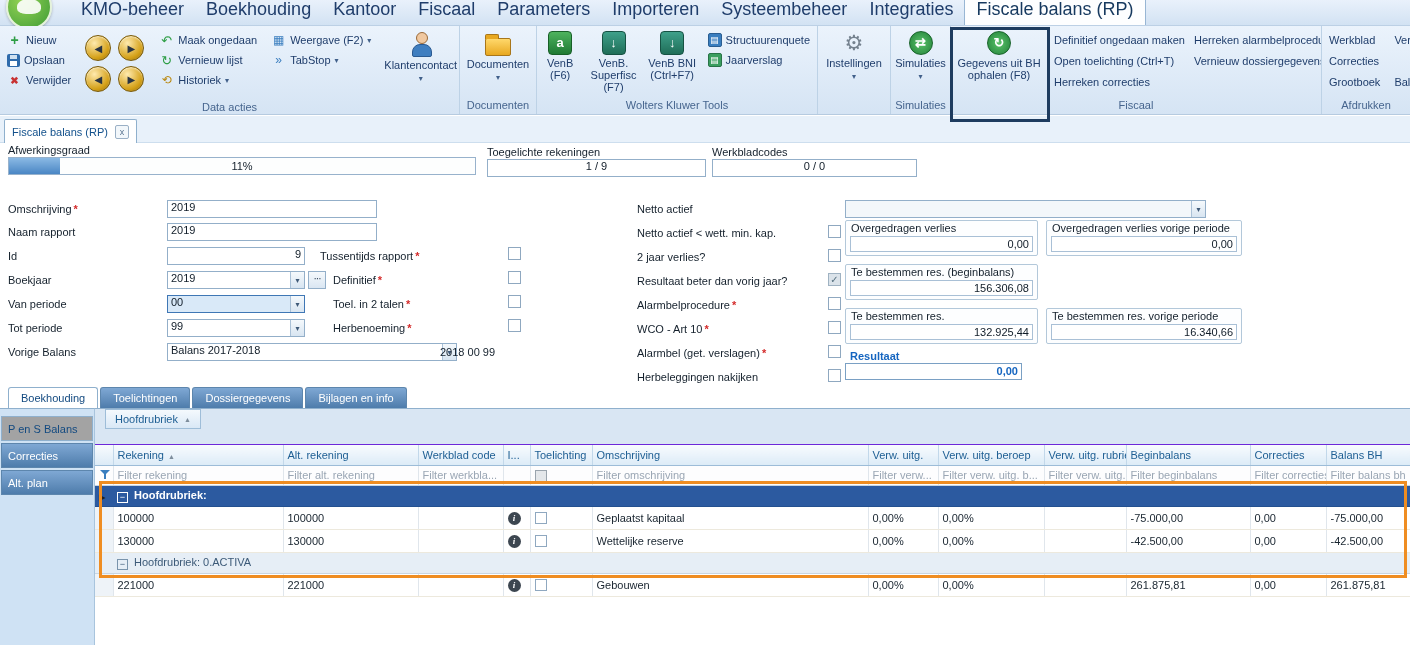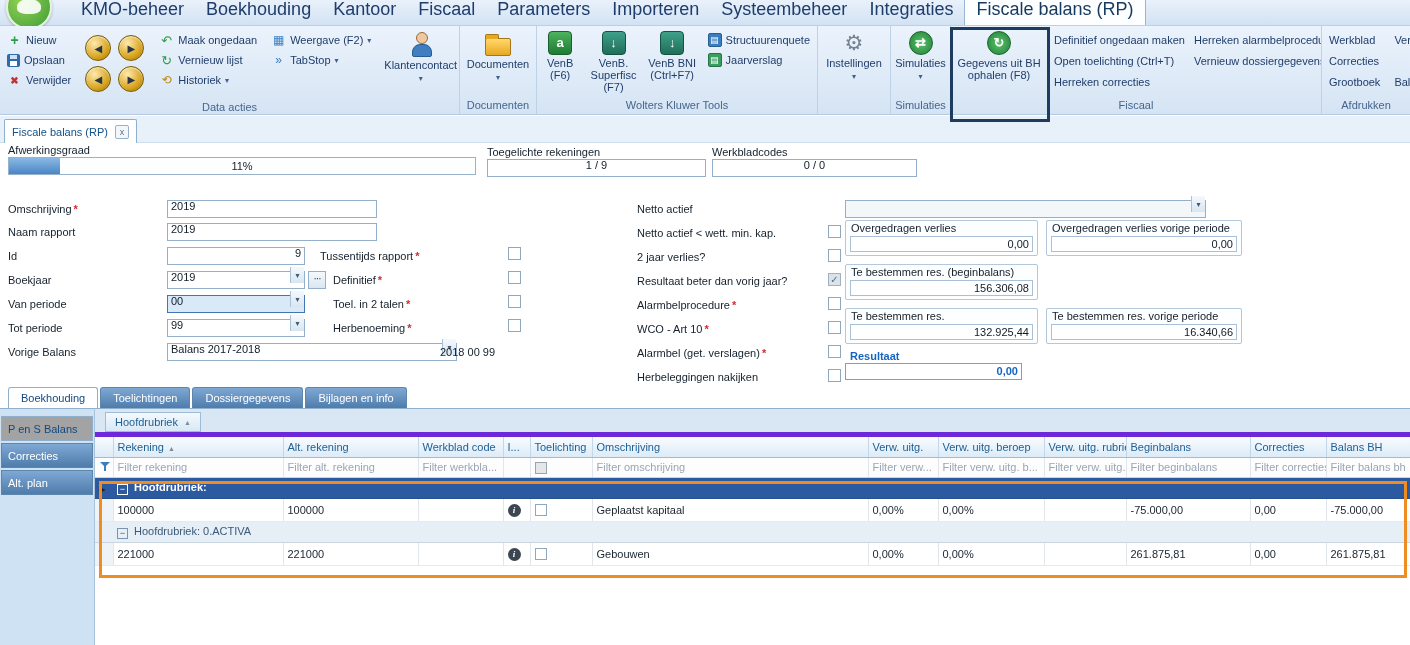--- a/index.html
+++ b/index.html
@@ -55,21 +55,21 @@
 
 .doc-tabs{position:absolute;left:0;top:116px;width:1410px;height:27px;background:#e8f1fa;border-bottom:1px solid #cddeee}
 .doc-tab{position:absolute;left:4px;top:3px;height:24px;background:#fff;border:1px solid #8fb0cd;border-bottom:none;border-radius:2px 2px 0 0;display:flex;align-items:center;gap:7px;padding:0 7px;color:#13518c}
 .doc-close{width:14px;height:14px;border:1px solid #9ab0c6;border-radius:2px;background:#f2f7fb;color:#5a7490;font-size:9px;line-height:12px;text-align:center;cursor:default}
 
 
 .form-area{position:absolute;left:0;top:143px;width:1410px;height:243px;background:#fff}
 .lbl{position:absolute;white-space:nowrap;color:#14202c;line-height:13px}
 .req{color:#d42a2a;font-weight:bold;margin-left:2px}
 .link{color:#1565c0;font-weight:bold}
-.tf{position:absolute;height:18px;border:1px solid #93afc9;background:#fff;display:flex;align-items:flex-end;padding:5px 3px;color:#101c28}
+.tf{position:absolute;height:18px;border:1px solid #93afc9;background:#fff;display:flex;align-items:flex-start;padding:0 3px;color:#101c28}
 .tf-val{flex:1;white-space:nowrap;overflow:hidden}
 .tf.num .tf-val{text-align:right}
 .dd{width:14px;height:16px;margin-right:-3px;border-left:1px solid #aac1d7;background:linear-gradient(#f5f9fc,#d8e5f1);display:flex;align-items:center;justify-content:center;font-size:8px;color:#3f5a78;flex:none}
 .tf.focus{border:1px solid #3f77b5;background:#d9e9f8}
 .tf.dim{background:#f3f7fa}
 .dotbtn{position:absolute;width:18px;height:18px;border:1px solid #93afc9;background:linear-gradient(#f5f9fc,#dae6f2);text-align:center;line-height:14px;font-size:10px;color:#2a3c50;letter-spacing:-1px}
 .cb{position:absolute;width:13px;height:13px;border:1px solid #8fa8c0;background:#fff;font-size:10px;line-height:11px;text-align:center;color:#56707f}
 .cb.dc{background:#dbe3ea;border-color:#9fb2c2}
 .progress{position:absolute;height:18px;border:1px solid #98b2cc;background:#fdfefe}
 .progress-fill{position:absolute;left:0;top:0;bottom:0;background:linear-gradient(#8ab9e4,#4a86c4)}
@@ -83,21 +83,21 @@
 .bottom-tabs{position:absolute;left:0;top:386px;width:1410px;height:22px;background:#fff;display:flex;align-items:flex-end;padding-left:8px;gap:2px}
 .btab{height:21px;padding:0 12px;display:flex;align-items:center;border:1px solid #5d86ad;border-bottom:none;border-radius:3px 3px 0 0;background:linear-gradient(#7fa8d4,#4e7cab);color:#fff;white-space:nowrap;cursor:default}
 .btab.active{background:#fff;color:#134a80;border-color:#8fb0cd}
 
 
 .bottom{position:absolute;left:0;top:408px;width:1410px;height:237px}
 .side{position:absolute;left:0;top:0;width:95px;height:237px;background:#cfe2f4;border-right:1px solid #a8c4dd;border-top:1px solid #8fb0cd}
 .stab{position:absolute;left:1px;width:92px;height:25px;display:flex;align-items:center;padding-left:6px;border:1px solid #5d86ad;color:#fff;background:linear-gradient(#7fa8d4,#4e7cab);white-space:nowrap;cursor:default}
 .stab.active{background:#a3a3a3;color:#134a80;border-color:#8fb0cd}
 .gridzone{position:absolute;left:95px;top:0;width:1315px;height:237px;background:#fff;border-top:1px solid #8fb0cd;overflow:hidden}
-.group-panel{height:28px;background:#d9e6f3;border-bottom:5px solid #6d28d9;display:flex;align-items:flex-end;padding-left:10px}
+.group-panel{height:36px;background:#d9e6f3;border-bottom:1px solid #6d28d9;display:flex;align-items:flex-start;padding-left:10px}
 .group-chip{height:20px;padding:0 9px;background:linear-gradient(#f4f9fd,#d9e8f6);border:1px solid #9ebdd8;display:flex;align-items:center;gap:6px;color:#1d5e93;cursor:default}
 .sorticon{font-size:7px;color:#7d8d9c;margin-left:4px}
 .grid-table{border-collapse:collapse;table-layout:fixed;width:1315px}
 .grid-table td,.grid-table th{overflow:hidden;white-space:nowrap;padding:0 4px;border-right:1px solid #e0e6ec;border-bottom:1px solid #ede9dd;text-align:left;font-weight:normal;color:#18242f}
 .hdr th{height:20px;background:linear-gradient(#f8fbfe,#dcebf7);border-right:1px solid #c2d8ea;border-bottom:1px solid #9cbcd8;color:#1d5e93}
 .filters td{height:20px;background:#fdfdfe;color:#9aa6b4;border-bottom:1px solid #c9d6e2}
 .gutter{background:#eef3f8;border-right:1px solid #c2d2e0;border-bottom:1px solid #d6dfe8;padding:0 2px;text-align:center}
 .group-row td{height:21px;background:#2c5aa0;color:#fff;font-weight:bold;border-bottom:1px solid #24508f;border-right:none}
 .group-row2 td{height:21px;background:#e6eef6;color:#3c5a78;border-bottom:1px solid #c9d6e2;border-right:none}
 .r td{height:23px}
@@ -486,20 +486,35 @@
           <td class="c"><span class="info-ic">i</span></td>
           <td class="c"><span class="cbx"></span></td>
           <td>Geplaatst kapitaal</td>
           <td class="num">0,00%</td>
           <td class="num">0,00%</td>
           <td class="num"></td>
           <td class="num">-75.000,00</td>
           <td class="num">0,00</td>
           <td class="num">-75.000,00</td>
         </tr>
+        <tr class="r">
+          <td class="gutter"></td>
+          <td>130000</td>
+          <td>130000</td>
+          <td></td>
+          <td class="c"><span class="info-ic">i</span></td>
+          <td class="c"><span class="cbx"></span></td>
+          <td>Wettelijke reserve</td>
+          <td class="num">0,00%</td>
+          <td class="num">0,00%</td>
+          <td class="num"></td>
+          <td class="num">-42.500,00</td>
+          <td class="num">0,00</td>
+          <td class="num">-42.500,00</td>
+        </tr>
         <tr class="group-row2">
           <td class="gutter"></td>
           <td colspan="12"><span class="colbox">−</span><span>Hoofdrubriek: 0.ACTIVA</span></td>
         </tr>
         <tr class="r">
           <td class="gutter"></td>
           <td>221000</td>
           <td>221000</td>
           <td></td>
           <td class="c"><span class="info-ic">i</span></td>

